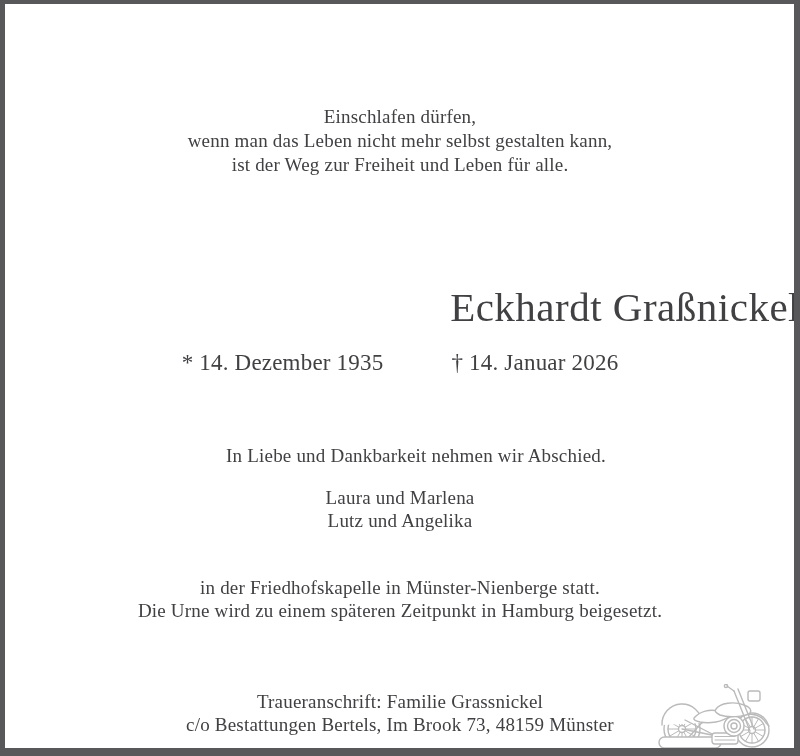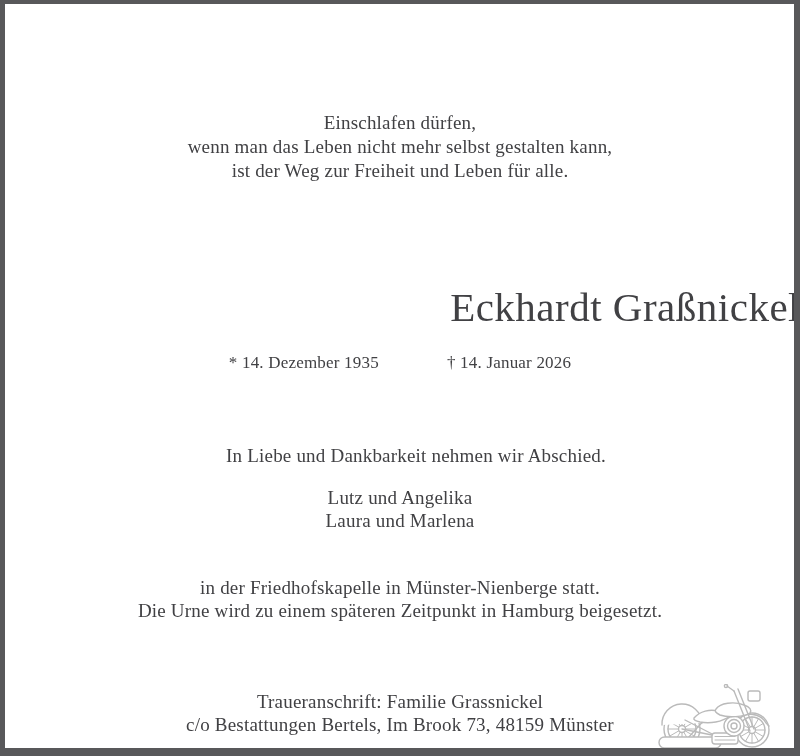--- a/index.html
+++ b/index.html
@@ -20,38 +20,38 @@
     z-index: 5;
     pointer-events: none;
   }
   .tblock {
     position: absolute; left: 0; right: 0;
     text-align: center;
     font-size: 19px;
     line-height: 23px;
     letter-spacing: 0.2px;
   }
-  .quote-block { top: 111px; line-height: 24px; }
+  .quote-block { top: 105px; line-height: 24px; }
   .quote-inner { display: inline-block; text-align: center; }
   .quote-attr { text-align: right; }
   .name {
     top: 283px;
     font-size: 41px;
     line-height: 48px;
     font-weight: normal;
     margin: 0;
     letter-spacing: 0.5px;
     text-align: right;
   }
   .dates {
     top: 351px;
     display: flex;
     justify-content: center;
     gap: 68px;
-    font-size: 17px;
+    font-size: 23px;
     font-family: Liberation Serif, serif;
   }
   .farewell { top: 444px; margin-left: 32px; }
   .mourners { top: 486px; }
   .funeral  { top: 576px; }
   .address  { top: 690px; }
   .bike {
     position: absolute;
     left: 654px; top: 684px;
     width: 116px; height: 64px;
@@ -75,22 +75,22 @@
   <h1 class="tblock name">Eckhardt Graßnickel</h1>
 
   <div class="tblock dates">
     <span>* 14. Dezember 1935</span>
     <span>† 14. Januar 2026</span>
   </div>
 
   <div class="tblock farewell">In Liebe und Dankbarkeit nehmen wir Abschied.</div>
 
   <div class="tblock mourners">
+    <div>Laura und Marlena</div>
     <div>Lutz und Angelika</div>
-    <div>Laura und Marlena</div>
   </div>
 
   <div class="tblock funeral">
     <div>in der Friedhofskapelle in Münster-Nienberge statt.</div>
     <div>Die Urne wird zu einem späteren Zeitpunkt in Hamburg beigesetzt.</div>
   </div>
 
   <div class="tblock address">
     <div>Traueranschrift: Familie Grassnickel</div>
     <div>c/o Bestattungen Bertels, Im Brook 73, 48159 Münster</div>

